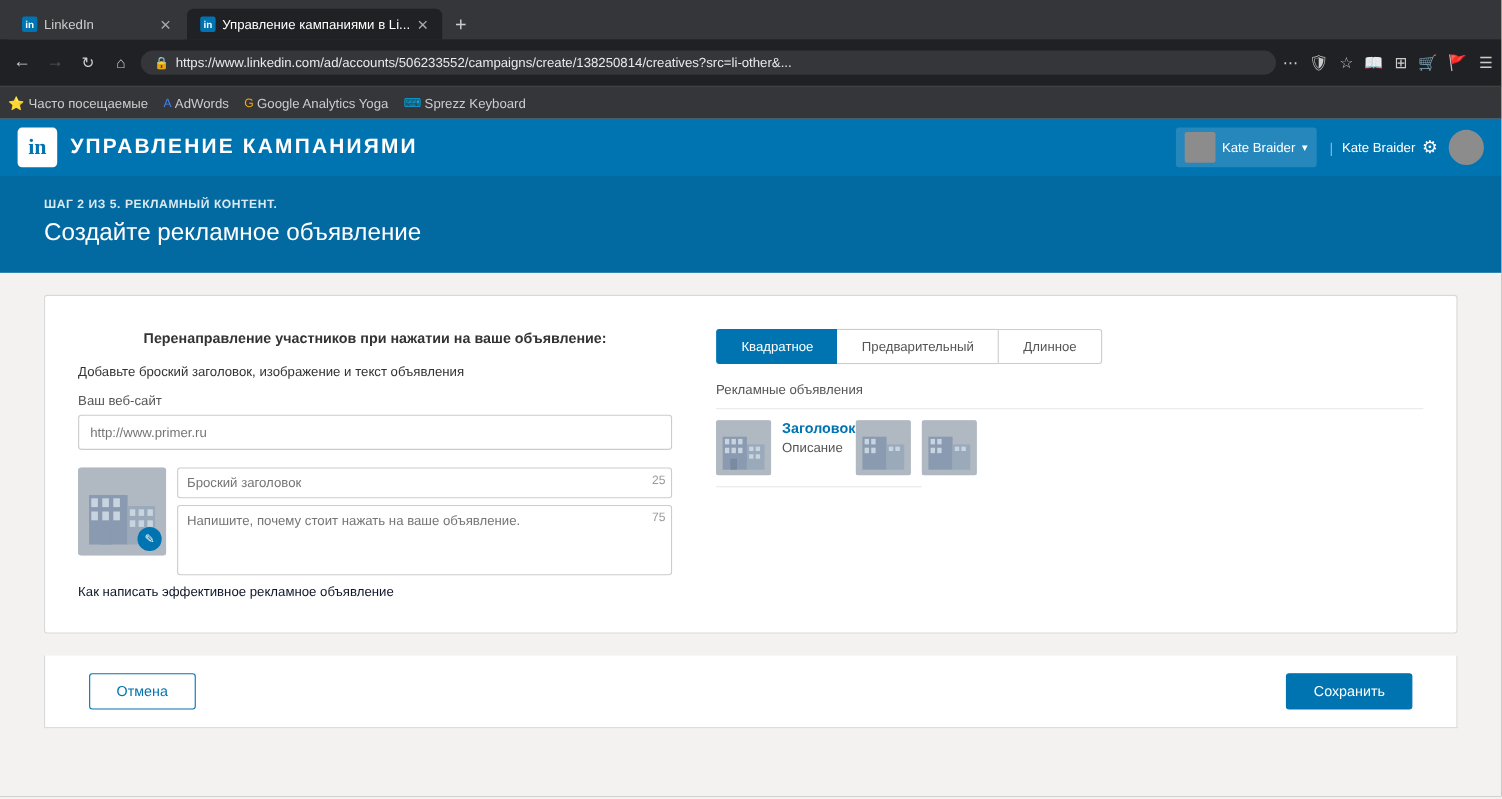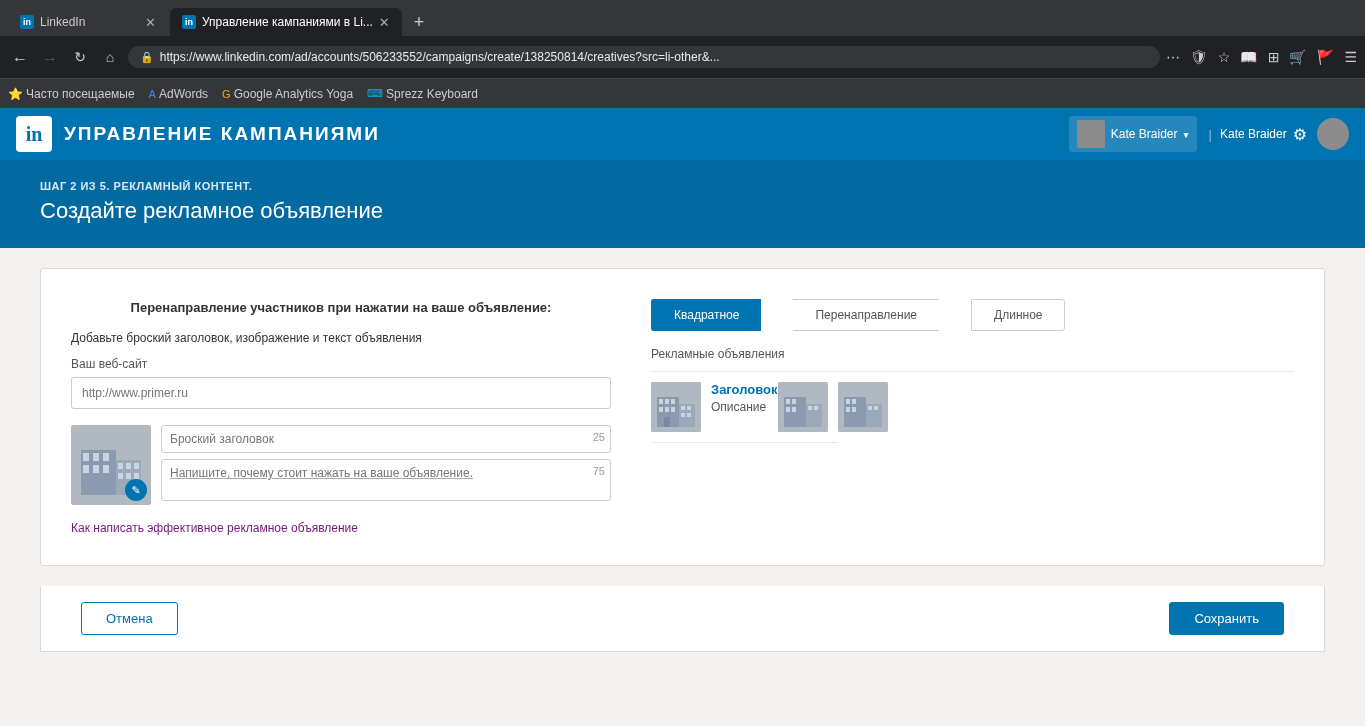--- a/index.html
+++ b/index.html
@@ -123,34 +123,34 @@
               </svg>
               <div style="position:absolute;bottom:4px;right:4px;background:#0073b1;border-radius:50%;width:22px;height:22px;display:flex;align-items:center;justify-content:center;color:#fff;font-size:11px;cursor:pointer;">✎</div>
             </div>
 
             <div style="display:flex;flex-direction:column;gap:6px;flex:1;">
               <div style="position:relative;">
                 <input type="text" style="width: 100%; border: 1px solid rgb(204, 204, 204); border-radius: 3px; padding: 6px 36px 6px 8px; font-size: 12px; color: rgb(170, 170, 170); outline: none;" placeholder="Броский заголовок">
                 <span style="position:absolute;right:6px;top:6px;font-size:11px;color:#999;">25</span>
               </div>
               <div style="position:relative;">
-                <textarea style="width: 100%; border: 1px solid rgb(204, 204, 204); border-radius: 3px; padding: 6px 36px 20px 8px; font-size: 12px; color: rgb(170, 170, 170); resize: none; outline: none; font-family: Arial, sans-serif; height: 42px; text-decoration: underline;" placeholder="Напишите, почему стоит нажать на ваше объявление."></textarea>
+                <textarea style="width: 100%; border: 1px solid rgb(204, 204, 204); border-radius: 3px; padding: 6px 36px 20px 8px; font-size: 12px; color: rgb(170, 170, 170); resize: none; outline: none; font-family: Arial, sans-serif; height: 64px;" placeholder="Напишите, почему стоит нажать на ваше объявление."></textarea>
                 <span style="position:absolute;right:6px;top:6px;font-size:11px;color:#999;">75</span>
               </div>
             </div>
           </div>
 
-          <a style="color:#701a75;font-size:12px;cursor:pointer;margin-top:16px;display:inline-block;text-decoration:none;">Как написать эффективное рекламное объявление</a>
+          <a style="color:#0f172a;font-size:12px;cursor:pointer;margin-top:5px;display:inline-block;text-decoration:none;">Как написать эффективное рекламное объявление</a>
         </div>
 
         <div style="flex:1;">
 
-          <div style="display:flex;margin-bottom:16px;gap:32px;">
+          <div style="display:flex;margin-bottom:16px;">
             <button style="padding:8px 22px;border:1px solid #0073b1;font-size:12px;cursor:pointer;background:#0073b1;color:#fff;border-radius:3px 0 0 3px;border-right:none;">Квадратное</button>
-            <button style="padding:8px 22px;border:1px solid #ccc;font-size:12px;cursor:pointer;background:#fff;color:#555;border-left:none;border-right:none;">Перенаправление</button>
+            <button style="padding:8px 22px;border:1px solid #ccc;font-size:12px;cursor:pointer;background:#fff;color:#555;border-left:none;border-right:none;">Предварительный</button>
             <button style="padding:8px 22px;border:1px solid #ccc;font-size:12px;cursor:pointer;background:#fff;color:#555;border-radius:0 3px 3px 0;">Длинное</button>
           </div>
 
           <div style="font-size:12px;color:#555;margin-bottom:10px;">Рекламные объявления</div>
 
           <div style="display:flex;gap:0;border-top:1px solid #e9e9e9;">
 
             <div style="display:flex;gap:10px;align-items:flex-start;padding:10px 0;border-bottom:1px solid #e9e9e9;">
               <div style="width:50px;height:50px;background:#b0b8c1;border-radius:2px;flex-shrink:0;overflow:hidden;">
                 <svg width="50" height="50" viewBox="0 0 50 50">

